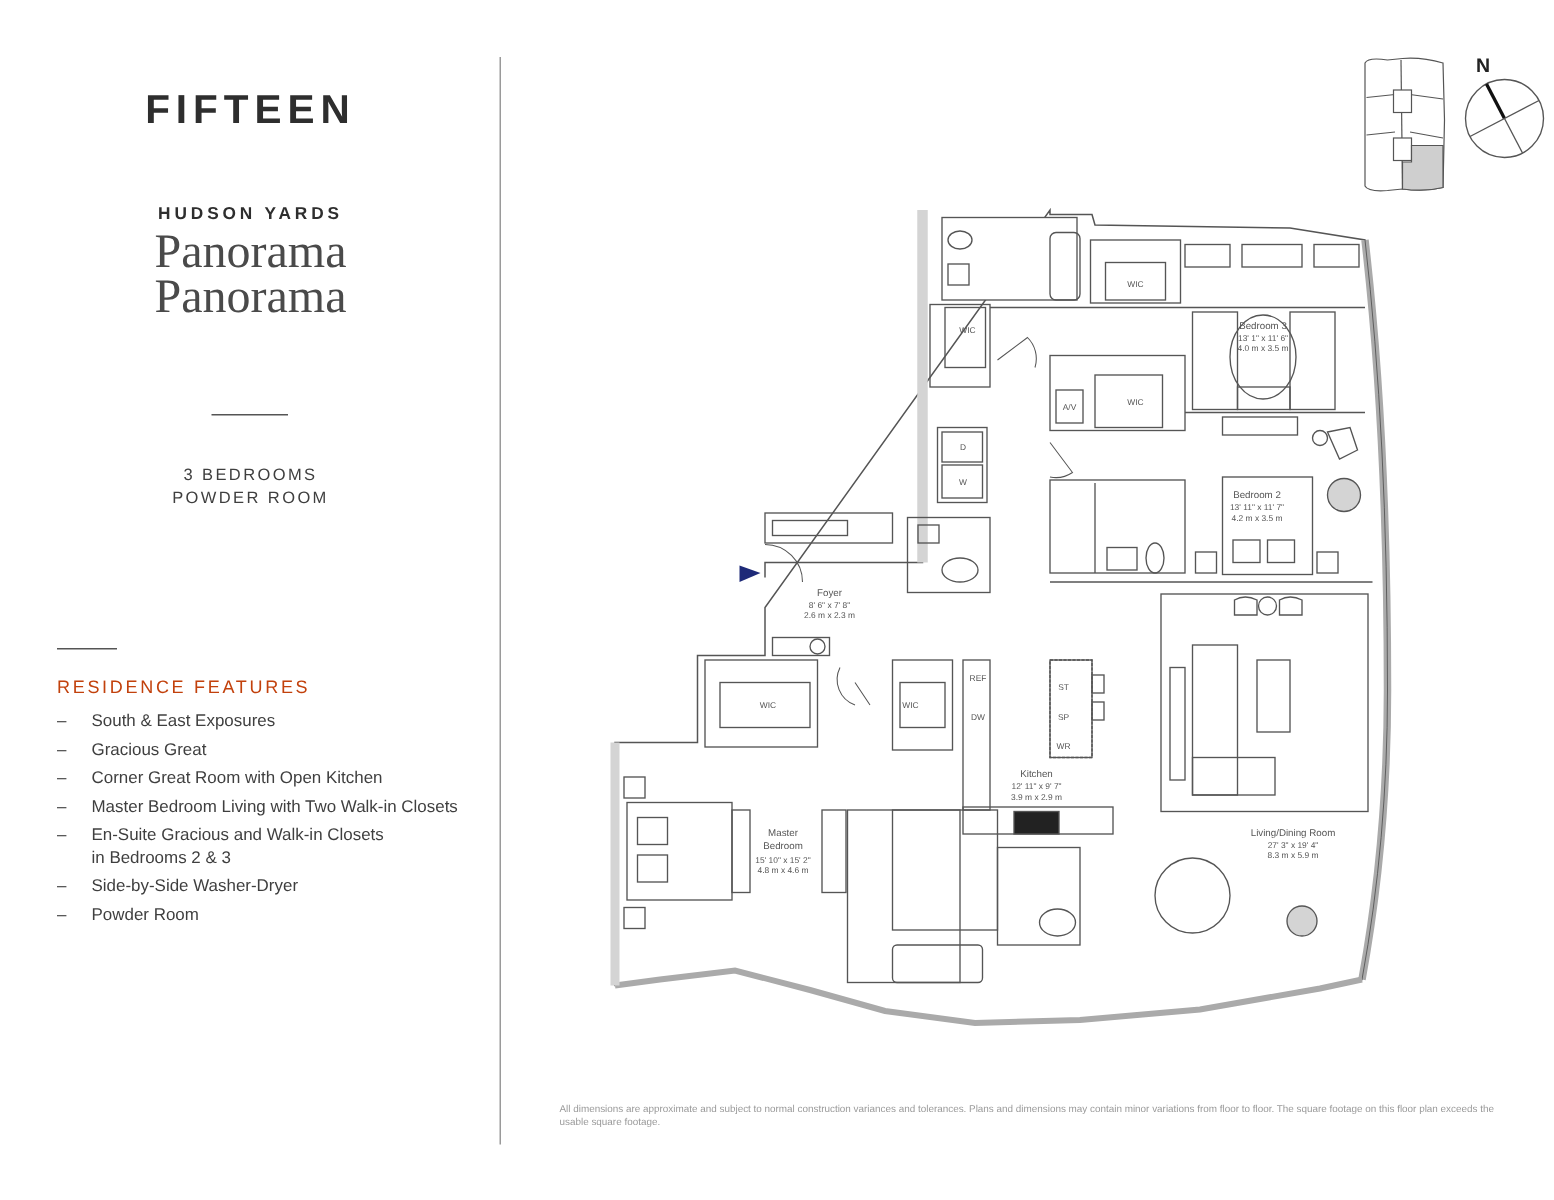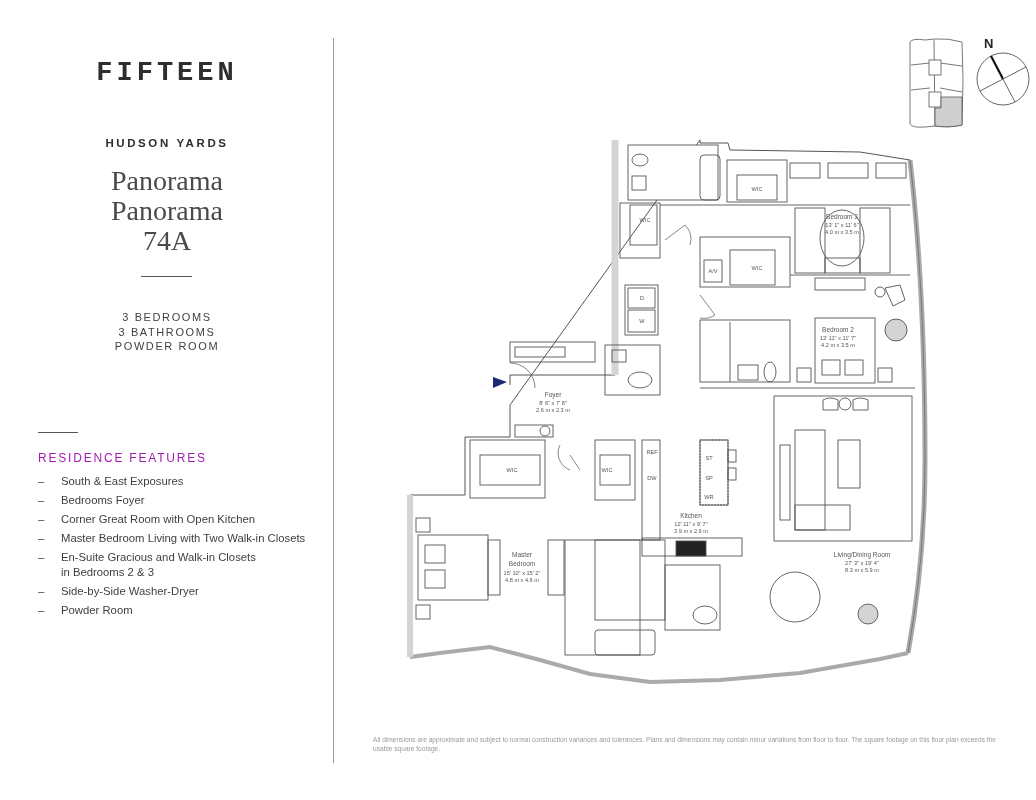--- a/index.html
+++ b/index.html
@@ -1,68 +1,66 @@
 <!DOCTYPE html>
 <html><head>
 <meta charset="utf-8">
 <style>
   html, body { margin: 0; padding: 0; background: #ffffff; }
   body { width: 1036px; height: 800px; position: relative; overflow: hidden; font-family: "Liberation Sans", "DejaVu Sans", sans-serif; color: #3a3a3a; }
   .left-panel { position: absolute; left: 0; top: 0; width: 334px; height: 800px; }
   .brand { position: absolute; left: 0; width: 334px; text-align: center; }
-  .brand-main { top: 58px; font-size: 27px; font-weight: bold; letter-spacing: 4px; color: #2e2e2e; font-family: Liberation Mono, monospace; }
+  .brand-main { top: 58px; font-size: 27px; font-weight: bold; letter-spacing: 4px; color: #2e2e2e; }
   .brand-sub { top: 101px; font-size: 11.5px; font-weight: bold; letter-spacing: 2.6px; color: #2e2e2e; margin-top: 36px; }
-  .residence-title { position: absolute; top: 166px; left: 0; width: 334px; text-align: center; font-family: "Liberation Serif", "DejaVu Serif", serif; font-size: 28px; line-height: 30px; color: #4a4a4a; }
+  .residence-title { position: absolute; top: 152px; left: 0; width: 334px; text-align: center; font-family: "Liberation Serif", "DejaVu Serif", serif; font-size: 32px; line-height: 30px; color: #4a4a4a; }
   .residence-title div { display: block; }
   .rule-center { position: absolute; top: 276px; left: 141px; width: 51px; height: 1px; background: #555; }
   .stats { position: absolute; left: 0; width: 334px; text-align: center; font-size: 11px; letter-spacing: 1.6px; line-height: 14.5px; color: #3f3f3f; }
   .stats-rooms { top: 310px; }
   .stats-area { top: 368px; }
   .rule-left { position: absolute; top: 432px; left: 38px; width: 40px; height: 1px; background: #555; }
-  .features-heading { position: absolute; top: 451px; left: 38px; font-size: 12px; letter-spacing: 1.8px; color: #a21caf; }
+  .features-heading { position: absolute; top: 451px; left: 38px; font-size: 12px; letter-spacing: 1.8px; color: #c2410c; }
   .features-list { position: absolute; top: 474px; left: 38px; margin: 0; padding: 0; list-style: none; font-size: 11.3px; color: #3f3f3f; }
   .features-list li { position: relative; padding-left: 23px; line-height: 15px; margin-bottom: 4px; }
   .features-list li .dash { position: absolute; left: 0; top: 0; }
   .divider { position: absolute; left: 333px; top: 38px; width: 1px; height: 725px; background: #9a9a9a; }
   .disclaimer { position: absolute; left: 373px; top: 735px; width: 630px; font-size: 6.6px; line-height: 9px; color: #9a9a9a; }
   svg text { font-family: "Liberation Sans", "DejaVu Sans", sans-serif; }
   .room-label { font-size: 6.5px; fill: #555; }
   .room-dim { font-size: 5.6px; fill: #555; }
   .small-label { font-size: 5.6px; fill: #555; }
 </style>
 </head>
 <body>
 
 <div class="left-panel">
   <div class="brand brand-main">FIFTEEN</div>
   <div class="brand brand-sub">HUDSON YARDS</div>
 
   <div class="residence-title">
     <div>Panorama</div>
     <div>Panorama</div>
-    <div>74A</div>
   </div>
 
   <div class="rule-center"></div>
 
   <div class="stats stats-rooms">
     <div>3 BEDROOMS</div>
-    <div>3 BATHROOMS</div>
     <div>POWDER ROOM</div>
   </div>
 
   <div class="stats stats-area">
   </div>
 
   <div class="rule-left"></div>
   <div class="features-heading">RESIDENCE FEATURES</div>
 
   <ul class="features-list">
     <li><span class="dash">–</span><span>South &amp; East Exposures</span></li>
-    <li><span class="dash">–</span><span>Bedrooms Foyer</span></li>
+    <li><span class="dash">–</span><span>Gracious Great</span></li>
     <li><span class="dash">–</span><span>Corner Great Room with Open Kitchen</span></li>
     <li><span class="dash">–</span><span>Master Bedroom Living with Two Walk-in Closets</span></li>
     <li><span class="dash">–</span><span>En-Suite Gracious and Walk-in Closets</span><br><span>in Bedrooms 2 &amp; 3</span></li>
     <li><span class="dash">–</span><span>Side-by-Side Washer-Dryer</span></li>
     <li><span class="dash">–</span><span>Powder Room</span></li>
   </ul>
 </div>
 
 <div class="divider"></div>
 

